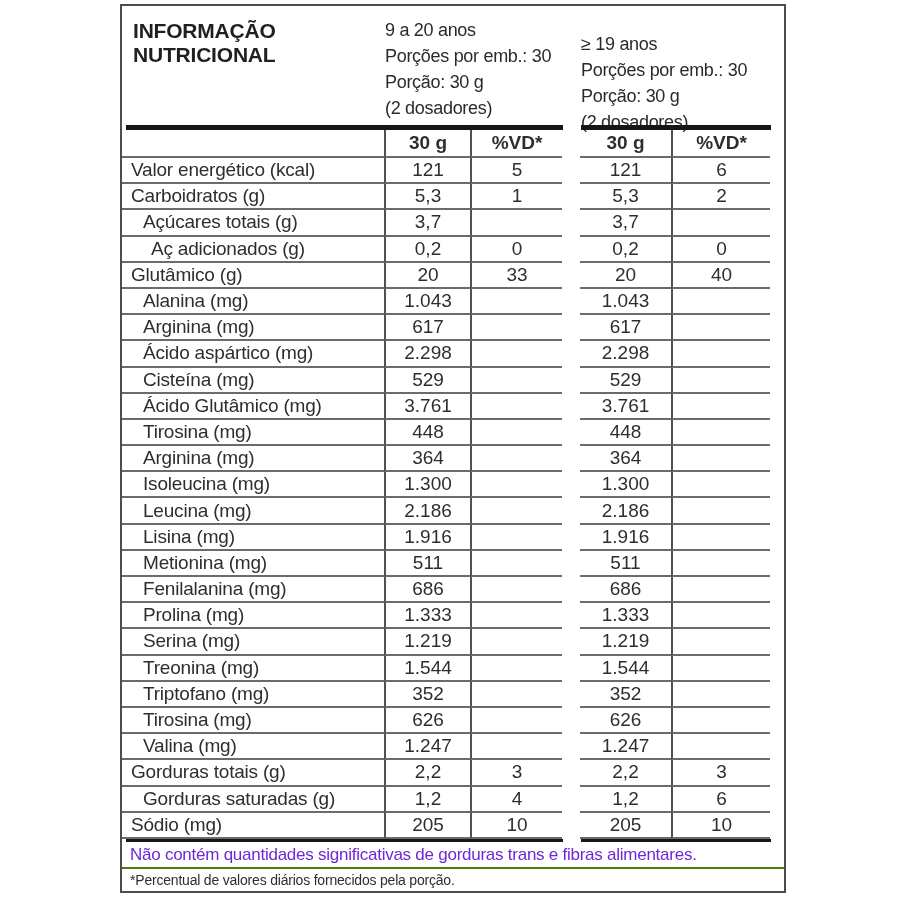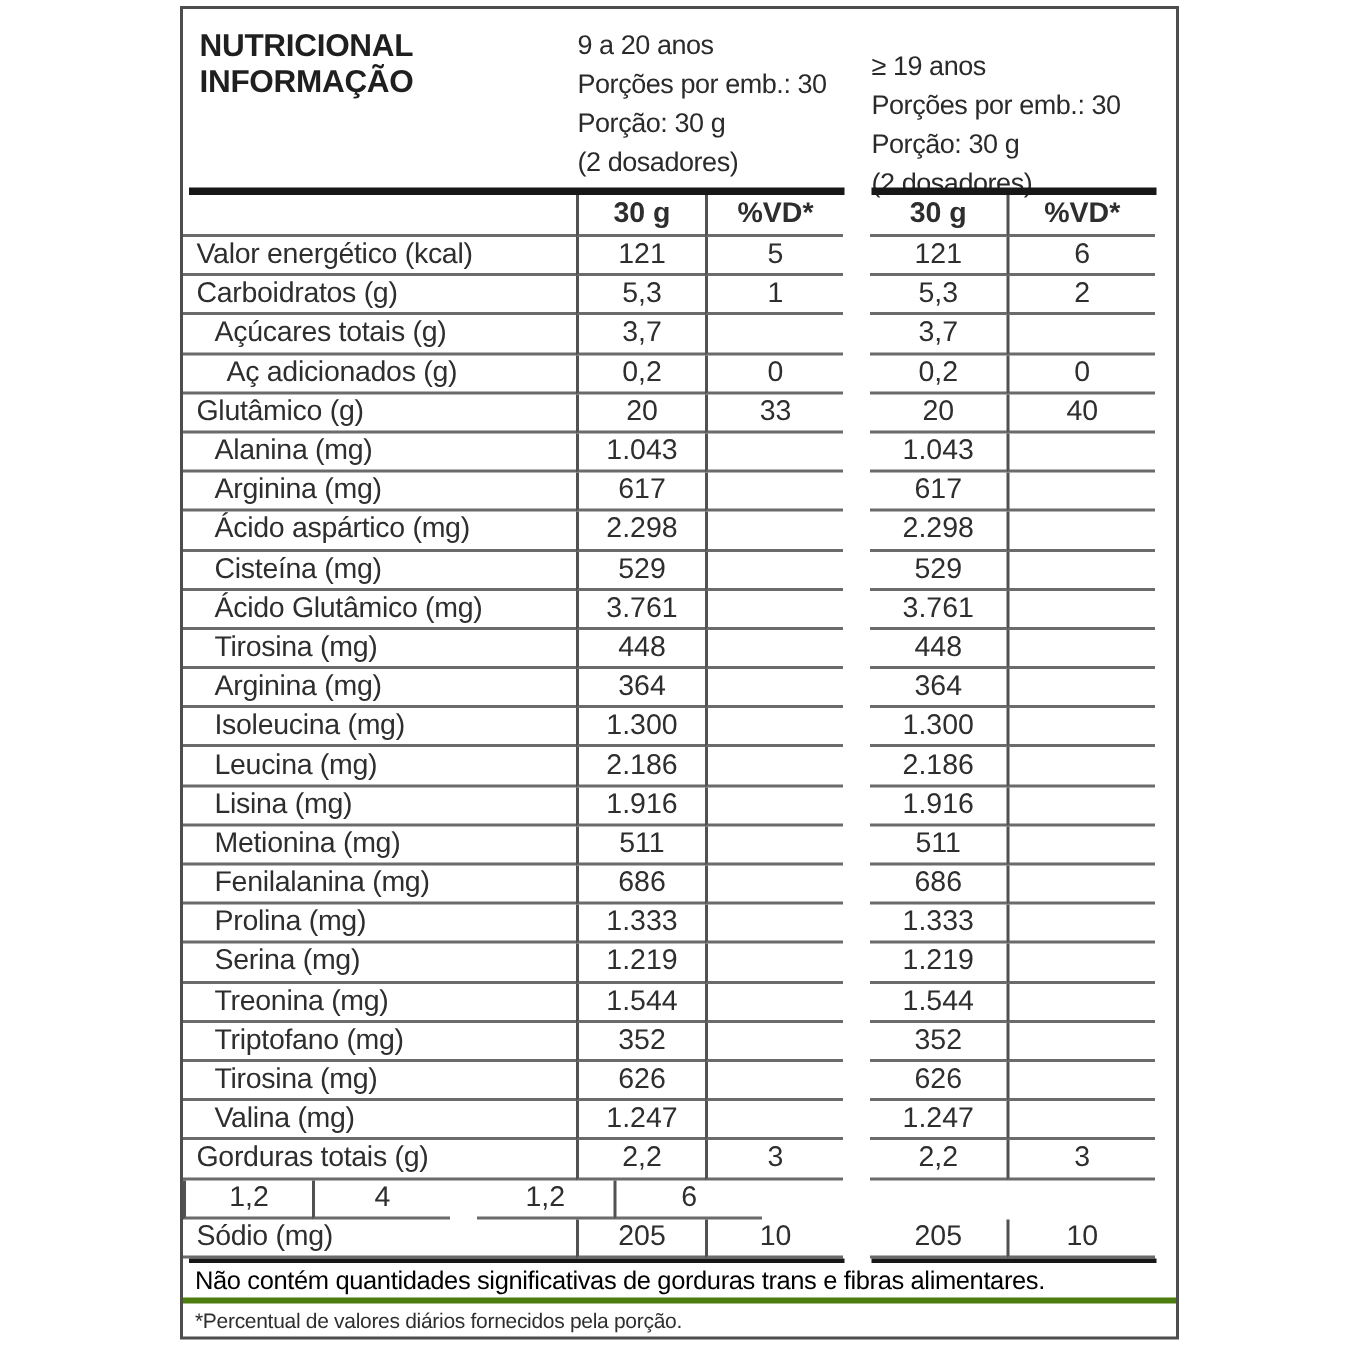--- a/index.html
+++ b/index.html
@@ -55,36 +55,36 @@
   .ind2 { padding-left: 20px; }
 
   
   .thick { position: absolute; top: 833px; height: 3px; background: #171717; }
   .thick.t1 { left: 4px;   width: 437px; }
   .thick.t2 { left: 459px; width: 190px; }
   .note {
     position: absolute; top: 836px; left: 0; width: 662px; height: 27px;
     display: flex; align-items: center; padding-left: 8px;
     font-size: 17px; letter-spacing: -0.25px; white-space: nowrap;
-    border-bottom: 4px solid #4d7c0f; color: #000000;
+    border-bottom: 2px solid #4d7c0f; color: #6d28d9;
   }
   .footnote {
     position: absolute; top: 866px; left: 0; padding-left: 8px;
     font-size: 14px; letter-spacing: -0.2px; color: #2e2e2e;
   }
 </style>
 </head>
 <body>
 
 <div class="nutri">
   <div class="inner">
 
     <div class="title">
+      <div>INFORMAÇÃO</div>
       <div>NUTRICIONAL</div>
-      <div>INFORMAÇÃO</div>
     </div>
 
     <div class="ghead g1">
       <div>9 a 20 anos</div>
       <div>Porções por emb.: 30</div>
       <div>Porção: 30 g</div>
       <div>(2 dosadores)</div>
     </div>
 
     <div class="ghead g2">
@@ -365,20 +365,23 @@
       <span class="lbl ind0">Gorduras totais (g)</span>
     </div>
     <div class="c c-a1">2,2</div>
     <div class="c c-d1">3</div>
     <div class="c c-gap"></div>
     <div class="c c-a2">2,2</div>
     <div class="c c-d2">3</div>
     <div class="c c-pad"></div>
   </div>
         <div class="row">
+    <div class="c c-label">
+      <span class="lbl ind1">Gorduras saturadas (g)</span>
+    </div>
     <div class="c c-a1">1,2</div>
     <div class="c c-d1">4</div>
     <div class="c c-gap"></div>
     <div class="c c-a2">1,2</div>
     <div class="c c-d2">6</div>
     <div class="c c-pad"></div>
   </div>
         <div class="row">
     <div class="c c-label">
       <span class="lbl ind0">Sódio (mg)</span>

